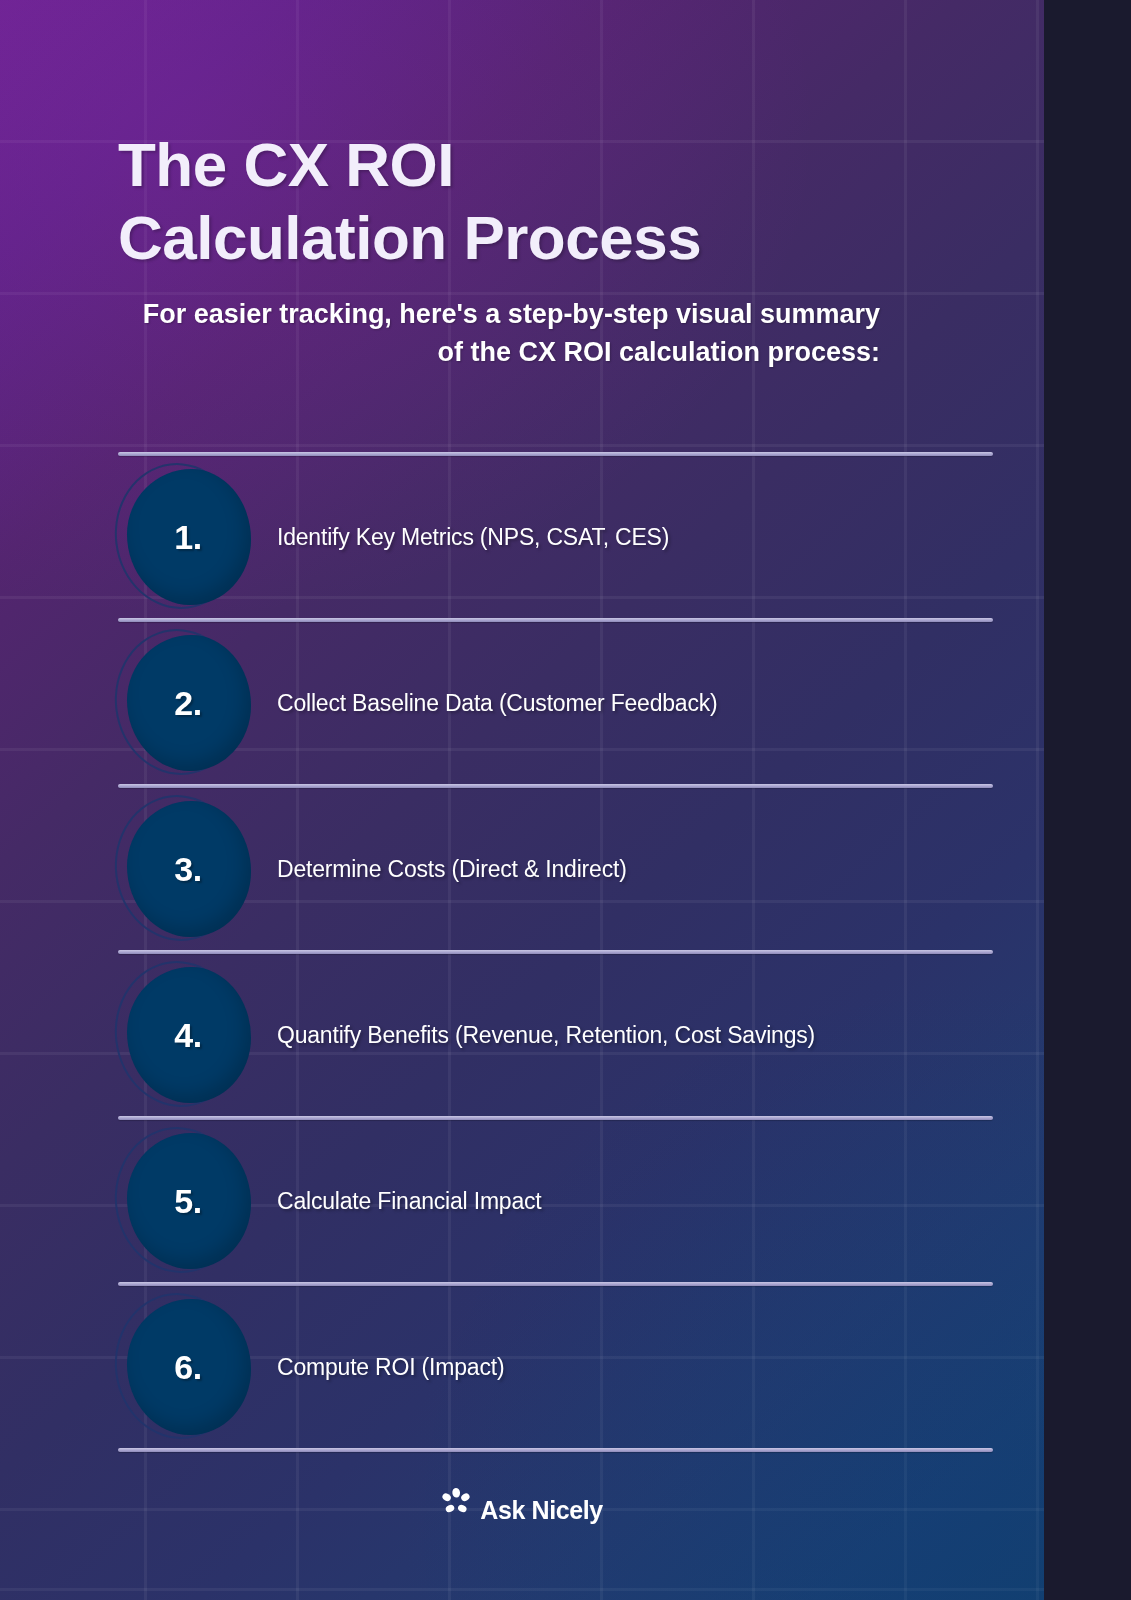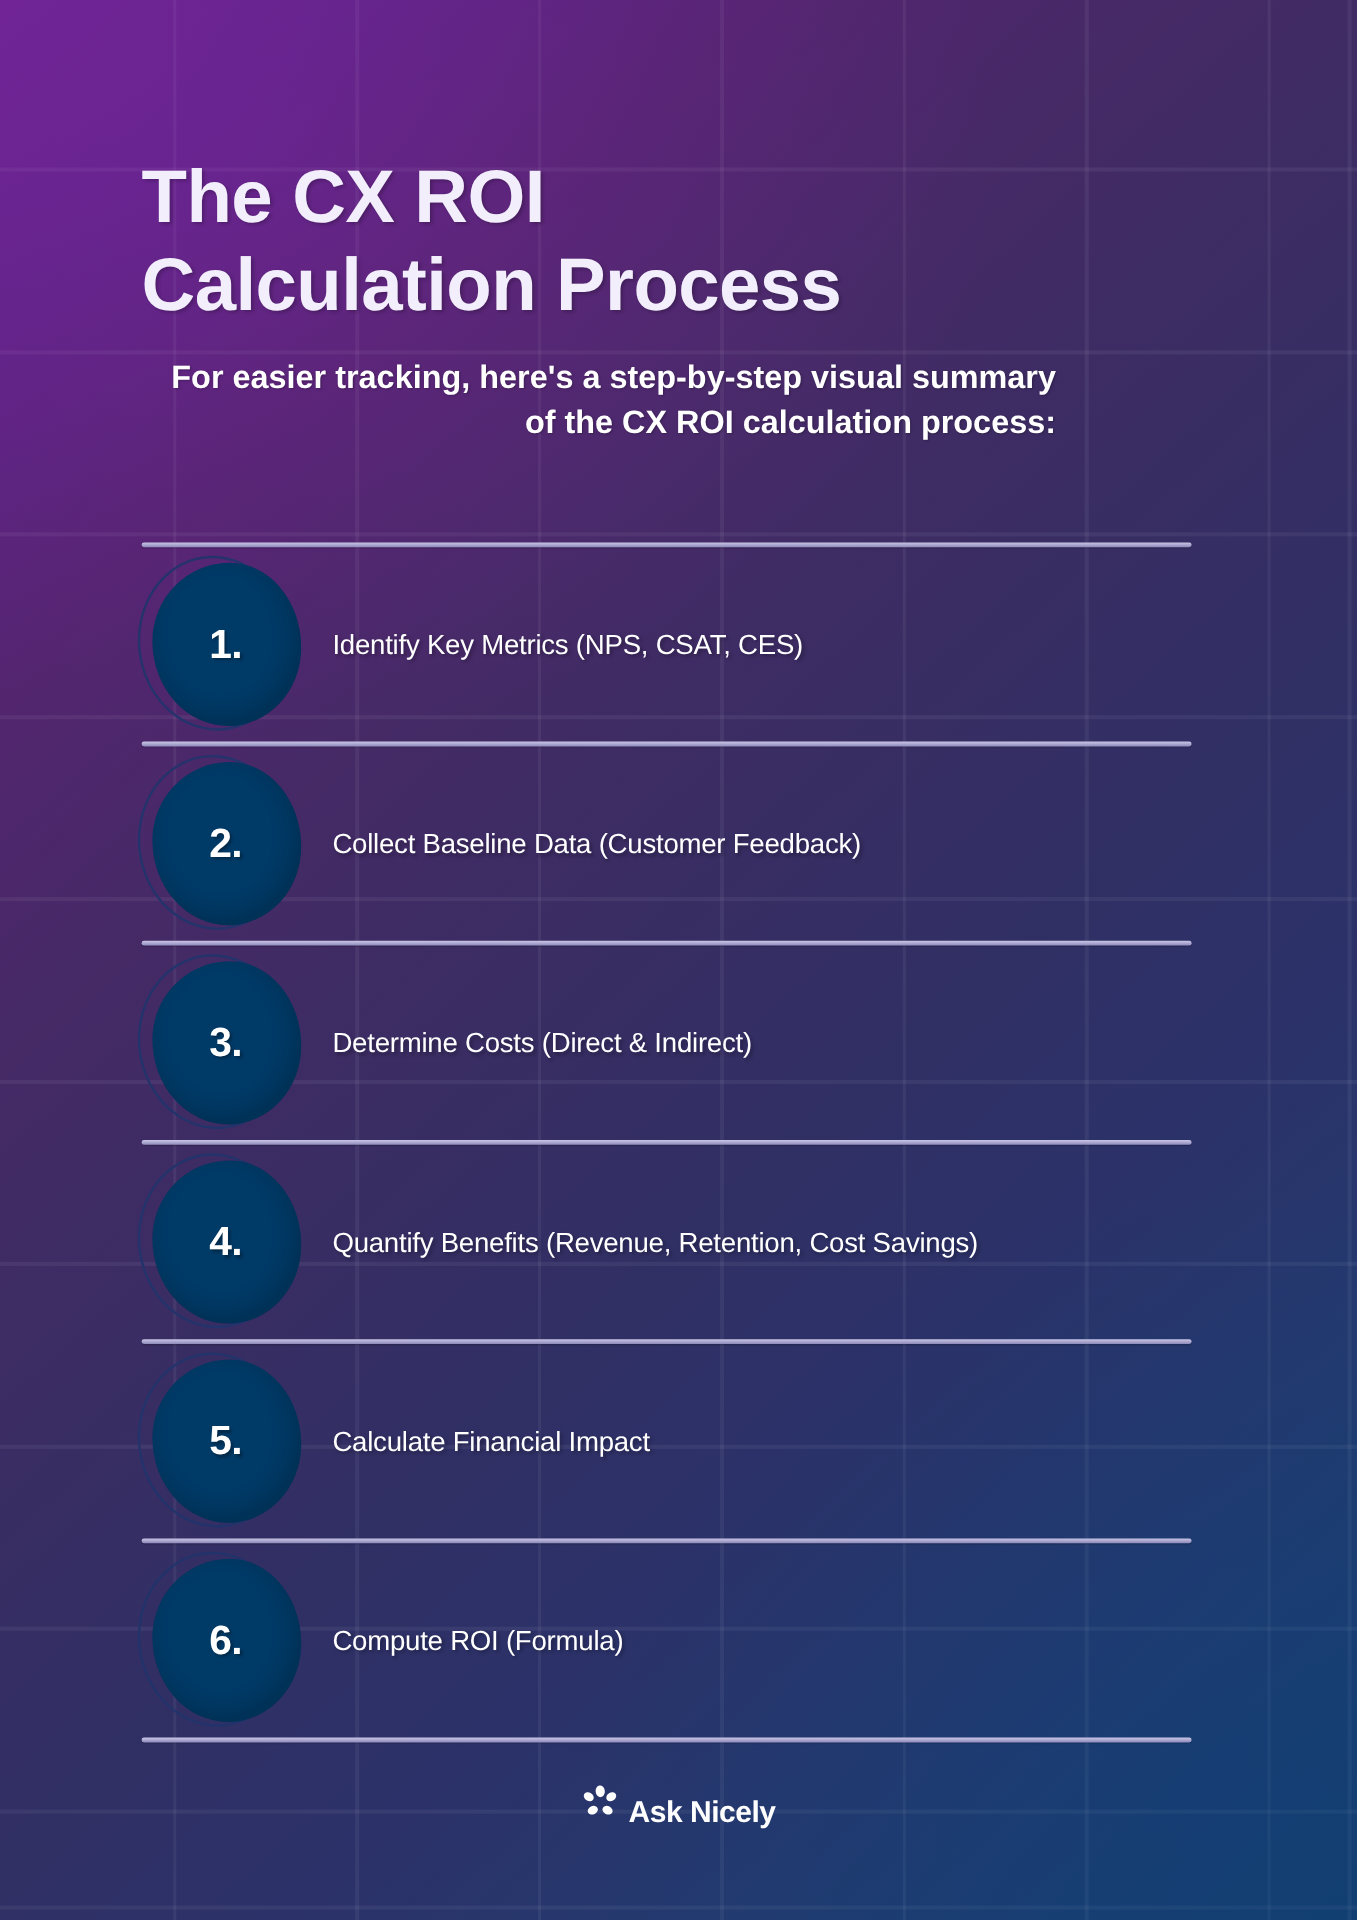--- a/index.html
+++ b/index.html
@@ -4,21 +4,21 @@
 <style>
   html, body {
     margin: 0;
     padding: 0;
     background: #1a1a2e;
   }
   * { box-sizing: border-box; }
 
   .poster {
     position: relative;
-    width: 1131px;
+    width: 1044px;
     height: 1600px;
     overflow: hidden;
     font-family: "Liberation Sans", sans-serif;
     
     background:
       linear-gradient(138deg,
         #6b2490 0%,
         #5e2385 10%,
         #53256f 22%,
         #452a66 34%,
@@ -269,21 +269,21 @@
       </div>
 
       <div class="divider"></div>
 
       <div class="step-row">
         <div class="badge-wrap">
           <div class="badge-ring"></div>
           <div class="badge-blob"></div>
           <span class="badge-num">6.</span>
         </div>
-        <div class="step-label">Compute ROI (Formula)</div>
+        <div class="step-label">Compute ROI (Impact)</div>
       </div>
 
       <div class="divider"></div>
 
     </div>
 
     <div class="footer">
       <span class="logo-mark">
         <svg viewBox="0 0 32 32" width="30" height="30" aria-hidden="true">
           <ellipse cx="16.2" cy="7.2" rx="4.1" ry="5.2" fill="#ffffff" transform="rotate(-6 16.2 7.2)"></ellipse>

